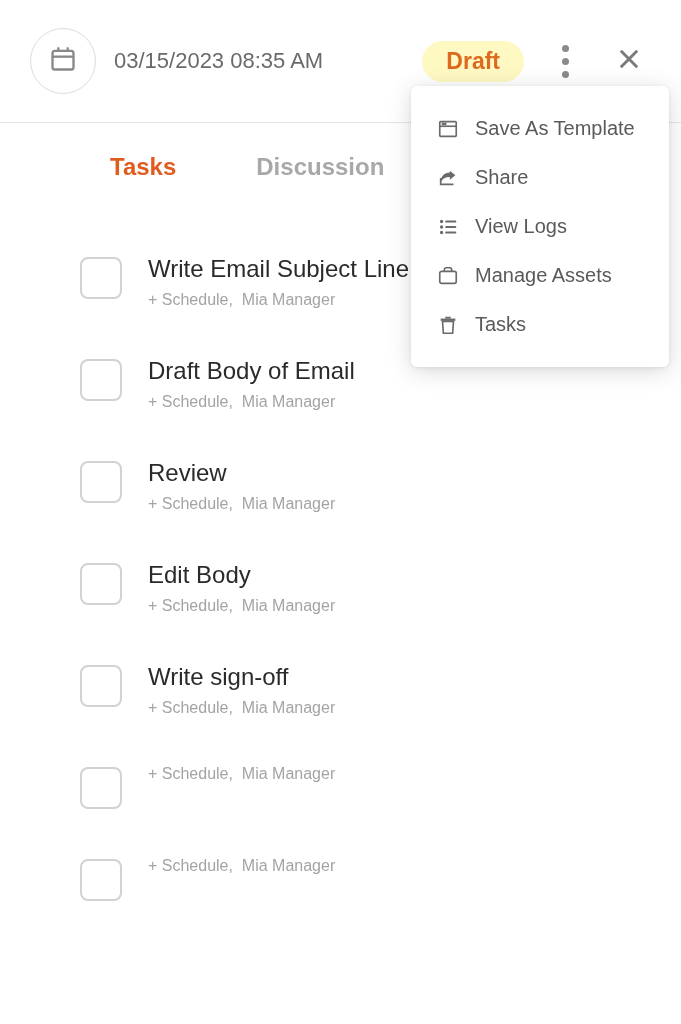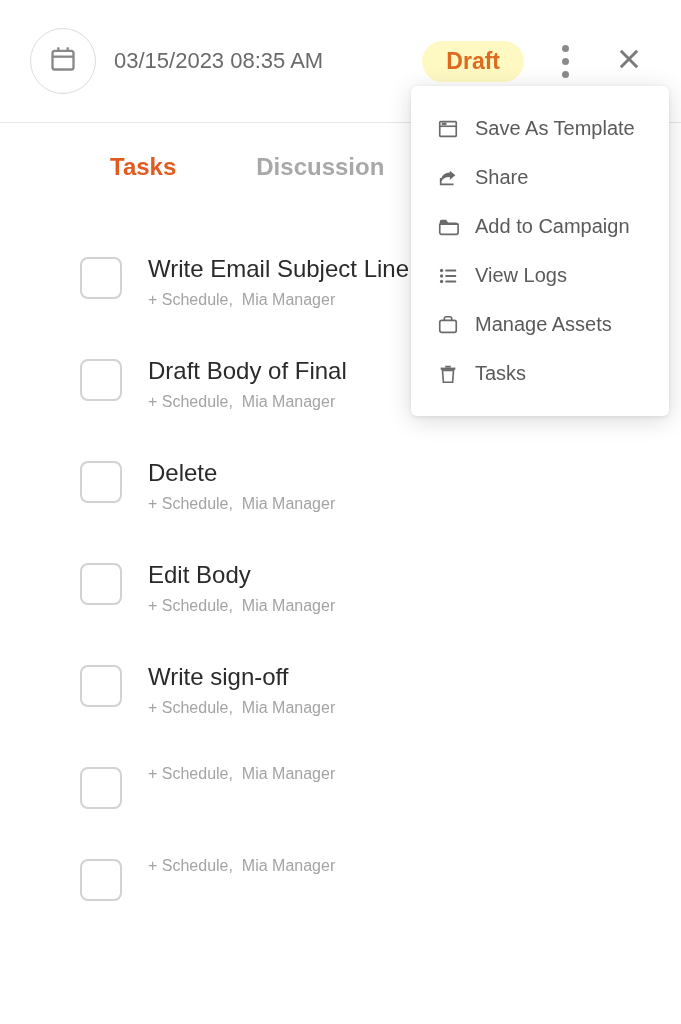--- a/index.html
+++ b/index.html
@@ -209,34 +209,34 @@
           &nbsp;<span>Mia Manager</span>
         </div>
       </div>
     </div>
   </div>
 
   <div class="task-item">
     <div class="task-row">
       <div class="checkbox"></div>
       <div class="task-content">
-        <div class="task-title">Draft Body of Final</div>
-        <div class="task-meta">
-          <span class="schedule-link">+ Schedule,</span>
-          &nbsp;<span>Mia Manager</span>
-        </div>
-      </div>
-    </div>
-  </div>
-
-  <div class="task-item">
-    <div class="task-row">
-      <div class="checkbox"></div>
-      <div class="task-content">
-        <div class="task-title">Delete</div>
+        <div class="task-title">Draft Body of Email</div>
+        <div class="task-meta">
+          <span class="schedule-link">+ Schedule,</span>
+          &nbsp;<span>Mia Manager</span>
+        </div>
+      </div>
+    </div>
+  </div>
+
+  <div class="task-item">
+    <div class="task-row">
+      <div class="checkbox"></div>
+      <div class="task-content">
+        <div class="task-title">Review</div>
         <div class="task-meta">
           <span class="schedule-link">+ Schedule,</span>
           &nbsp;<span>Mia Manager</span>
         </div>
       </div>
     </div>
   </div>
 
   <div class="task-item">
     <div class="task-row">
@@ -303,29 +303,20 @@
     <span>Save As Template</span>
   </div>
   <div class="dropdown-item">
     <span class="menu-icon">
       <svg viewBox="0 0 24 24" fill="none" stroke="#6a6a6a" stroke-width="1.8">
         <path d="M14 4l6 5-6 5V11c-5 0-8 2-10 6 0-7 4-11 10-11V4z" fill="#6a6a6a" stroke="none"></path>
         <path d="M4 12v7h14" stroke="#6a6a6a" fill="none"></path>
       </svg>
     </span>
     <span>Share</span>
-  </div>
-  <div class="dropdown-item">
-    <span class="menu-icon">
-      <svg viewBox="0 0 24 24" fill="#6a6a6a">
-        <path d="M3 6a2 2 0 0 1 2-2h5l2 3h9a2 2 0 0 1 2 2H3V6z"></path>
-        <path d="M3 9h20v9a2 2 0 0 1-2 2H5a2 2 0 0 1-2-2V9z" fill="none" stroke="#6a6a6a" stroke-width="1.8"></path>
-      </svg>
-    </span>
-    <span>Add to Campaign</span>
   </div>
   <div class="dropdown-item">
     <span class="menu-icon">
       <svg viewBox="0 0 24 24" fill="#6a6a6a">
         <circle cx="5" cy="6" r="1.8"></circle>
           <rect x="9" y="4.8" width="12" height="2.4" rx="1"></rect>
         <circle cx="5" cy="12" r="1.8"></circle>
           <rect x="9" y="10.8" width="12" height="2.4" rx="1"></rect>
         <circle cx="5" cy="18" r="1.8"></circle>
           <rect x="9" y="16.8" width="12" height="2.4" rx="1"></rect>

